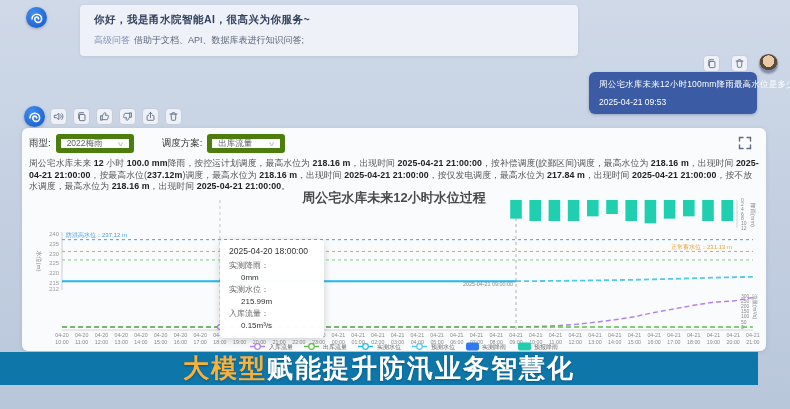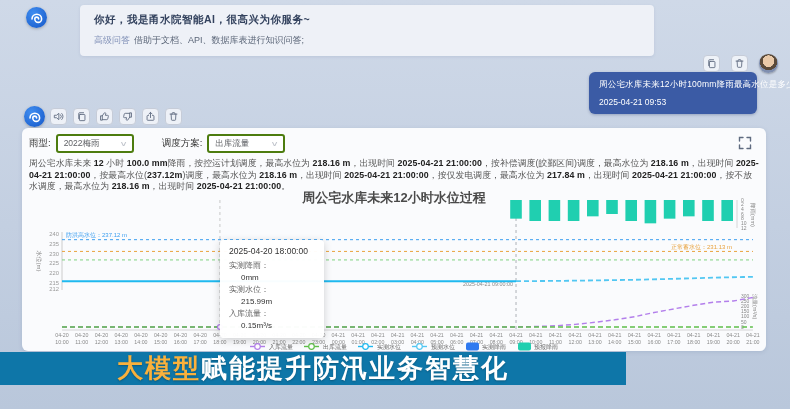--- a/index.html
+++ b/index.html
@@ -5,21 +5,21 @@
   * { margin:0; padding:0; box-sizing:border-box; }
   html,body { width:790px; height:409px; overflow:hidden;
     font-family:"Liberation Sans","DejaVu Sans",sans-serif; }
   body { background:linear-gradient(180deg,#cfd9e8 0%,#c3cfe1 55%,#b9c7db 100%); position:relative; }
 
   .avatar-ai { position:absolute; width:21px; height:21px; border-radius:50%;
     background:radial-gradient(circle at 35% 30%,#3f8df0,#1557c8); box-shadow:0 1px 3px rgba(0,0,0,.25); }
   .avatar-user { position:absolute; width:19px; height:19px; border-radius:50%;
     background:radial-gradient(circle at 50% 38%,#e9c9a8 0 38%,#5a4a3a 39% 58%,#7f8fb0 59%); box-shadow:0 1px 2px rgba(0,0,0,.3); }
 
-  .bubble-ai { position:absolute; left:80px; top:5px; width:574px; background:#eef1f7;
+  .bubble-ai { position:absolute; left:80px; top:5px; width:498px; background:#eef1f7;
     border-radius:4px; padding:8px 14px 9px; box-shadow:0 1px 3px rgba(70,90,130,.12); }
   .bubble-ai .greet-title { font-size:10.5px; font-weight:bold; color:#33425e; letter-spacing:.5px; }
   .bubble-ai .greet-sub { margin-top:7px; font-size:9px; color:#5b6678; }
   .bubble-ai .greet-tag { color:#8292b8; margin-right:4px; }
 
   .user-actions { position:absolute; top:54px; right:12px; display:flex; gap:11px; align-items:center; }
   .bubble-user { position:absolute; top:72px; right:33px; width:168px; background:#3b5ba5;
     border-radius:6px; padding:7px 10px; color:#fff; box-shadow:0 1px 3px rgba(30,50,100,.3); }
   .bubble-user .u-msg { font-size:8.5px; letter-spacing:.2px; white-space:nowrap; }
   .bubble-user .u-time { font-size:8.5px; margin-top:6px; }
@@ -27,41 +27,41 @@
   .icon-btn { width:17px; height:17px; border:1px solid #c6ccd8; border-radius:4px;
     background:rgba(250,251,253,.75); display:flex; align-items:center; justify-content:center; cursor:pointer; }
   .icon-btn svg { width:11px; height:11px; stroke:#5f6b80; fill:none; stroke-width:1.3;
     stroke-linecap:round; stroke-linejoin:round; }
   .ai-actions { position:absolute; left:50px; top:108px; display:flex; gap:6px; }
 
   .panel { position:absolute; left:22px; top:128px; width:744px; height:223px;
     background:#fafbfd; border-radius:6px; box-shadow:0 1px 4px rgba(70,90,130,.15); }
   .controls { position:absolute; left:7px; top:6px; display:flex; align-items:center; font-size:9.5px; color:#333; }
   .ctl-label { margin:0 5px 0 0; }
-  .select { width:78px; height:19px; background:#fff; border:2px solid #4d7c0f; border-radius:3px;
+  .select { width:78px; height:19px; background:#fff; border:5px solid #4d7c0f; border-radius:3px;
     display:flex; align-items:center; padding:0 6px; font-size:8.5px; color:#606266; cursor:pointer; }
   .select .chev { margin-left:auto; color:#c0c4cc; font-size:7px; transform:scaleX(1.6); }
   .select + .ctl-label { margin-left:28px; }
   .fullscreen-btn { position:absolute; right:14px; top:8px; width:14px; height:14px; cursor:pointer; }
   .fullscreen-btn svg { width:14px; height:14px; stroke:#5f6b80; fill:none; stroke-width:1.4; stroke-linecap:round; }
 
   .summary { position:absolute; left:7px; top:30px; width:730px; font-size:8.8px;
     line-height:11.5px; color:#555; letter-spacing:.1px; }
   .summary b { color:#222; }
   .chart-title { position:absolute; left:0; top:61px; width:744px; text-align:center;
     font-size:13px; font-weight:bold; color:#4a4a4a; }
   #chart-svg { position:absolute; left:0; top:67px; }
 
   .tooltip { position:absolute; left:198px; top:112px; width:104px; background:rgba(255,255,255,.97);
     border-radius:4px; box-shadow:0 2px 9px rgba(0,0,0,.18); padding:6px 9px; z-index:5; }
   .tooltip .tt-title { font-size:8.5px; color:#333; font-weight:500; margin-bottom:4px; }
   .tooltip .tt-row { font-size:8px; color:#666; line-height:12px; display:flex;flex-direction:column; }
   .tooltip .tt-val { color:#333; margin-left:12px; }
 
-  .banner { position:absolute; left:0; top:352px; width:626px; height:33px; background:#0e76a8;
+  .banner { position:absolute; left:0; top:352px; width:758px; height:33px; background:#0e76a8;
     display:flex; align-items:center; justify-content:center; z-index:10; }
   .banner .b-text { font-size:26px; font-weight:bold; color:#fff; letter-spacing:2px;
     text-shadow:0 1px 2px rgba(0,0,0,.25); }
   .banner .b-hi { color:#f9b13c; }
 
   svg text { font-family:"Liberation Sans","DejaVu Sans",sans-serif; }
 </style>
 </head>
 <body>
 

